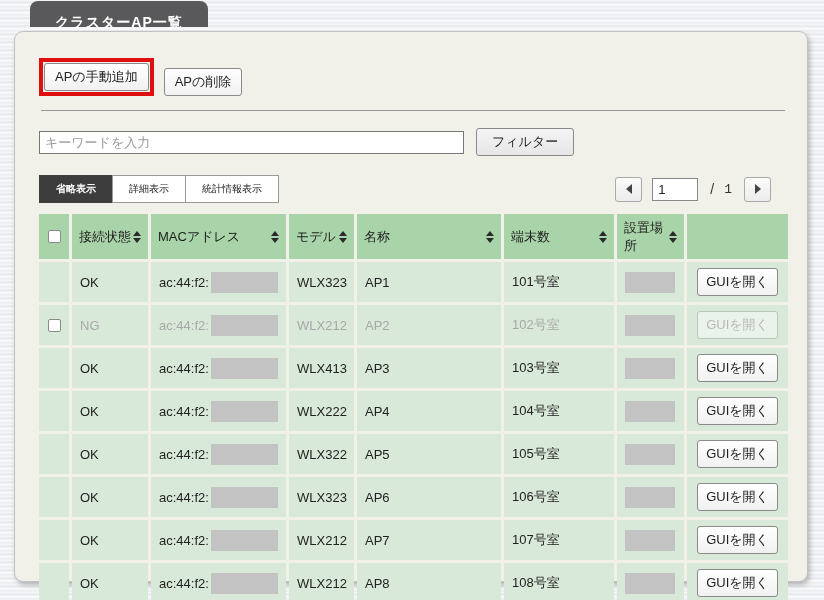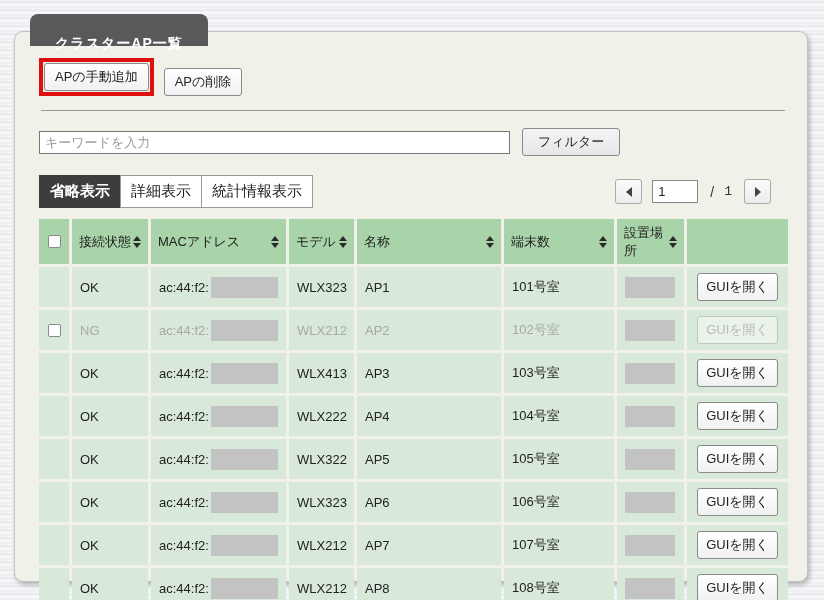--- a/index.html
+++ b/index.html
@@ -14,22 +14,22 @@
   }
   *{box-sizing:border-box;margin:0;padding:0;font-family:"Liberation Sans","DejaVu Sans",sans-serif;}
   html,body{width:824px;height:600px;overflow:hidden;}
   body{
     position:relative;
     background:repeating-linear-gradient(to bottom,
       var(--bg-stripe-a) 0px, var(--bg-stripe-b) 2px,
       #f3f4f6 4px, #fdfdfe 5px, var(--bg-stripe-b) 7px, var(--bg-stripe-a) 8px);
   }
   .page-tab{
-    position:absolute;left:30px;top:14px;z-index:2;
-    height:26px;line-height:26px;padding:16px 25px;
+    position:absolute;left:30px;top:1px;z-index:2;
+    height:26px;line-height:26px;padding:8px 25px;
     background:var(--tab-bg);color:#fff;font-size:14px;font-weight:bold;
     border-radius:8px 8px 0 0;letter-spacing:1px;
   }
   .panel{
     position:absolute;left:14px;top:31px;z-index:1;
     width:794px;height:551px;
     background:var(--panel-bg);
     border:1px solid var(--panel-border);
     border-radius:9px;
     box-shadow:2px 3px 5px rgba(0,0,0,.25);
@@ -40,31 +40,31 @@
   .hl-red{display:inline-block;border:4px solid var(--highlight-red);padding:1px;}
   .btn{
     background:linear-gradient(#ffffff,#f1f1f1);
     border:1px solid var(--btn-border);border-radius:3px;
     font-size:13px;color:#222;padding:4px 10px;cursor:pointer;
   }
   .divider{border:none;border-top:1px solid #999;margin:14px 2px 0 2px;}
   
   .filter-row{display:flex;align-items:center;gap:12px;margin-top:17px;}
   .search-input{
-    width:471px;height:23px;border:1px solid #777;background:#fff;
+    width:425px;height:23px;border:1px solid #777;background:#fff;
     font-size:13px;padding:2px 5px;color:#222;
   }
   .search-input::placeholder{color:#999;}
   .filter-btn{background:linear-gradient(#f4f4f4,#e7e7e7);padding:4px 15px;}
   
   .controls-row{display:flex;align-items:center;justify-content:space-between;margin-top:19px;}
   .view-tabs{display:flex;}
   .view-tab{
     background:#fff;border:1px solid #999;color:#222;
-    font-size:15px;padding:6px 10px;margin-left:-1px;cursor:pointer;
+    font-size:10px;padding:6px 16px;margin-left:-1px;cursor:pointer;
   }
   .view-tab:first-child{margin-left:0;}
   .view-tab.active{background:var(--active-tab);border-color:var(--active-tab);color:#fff;font-weight:bold;}
   .pagination{display:flex;align-items:center;margin-right:16px;}
   .page-btn{
     width:27px;height:25px;display:flex;align-items:center;justify-content:center;
     background:linear-gradient(#fbfbfb,#ececec);border:1px solid #aaa;border-radius:3px;cursor:pointer;
   }
   .tri-left{width:0;height:0;border-top:5px solid transparent;border-bottom:5px solid transparent;border-right:6px solid #444;}
   .tri-right{width:0;height:0;border-top:5px solid transparent;border-bottom:5px solid transparent;border-left:6px solid #444;}

